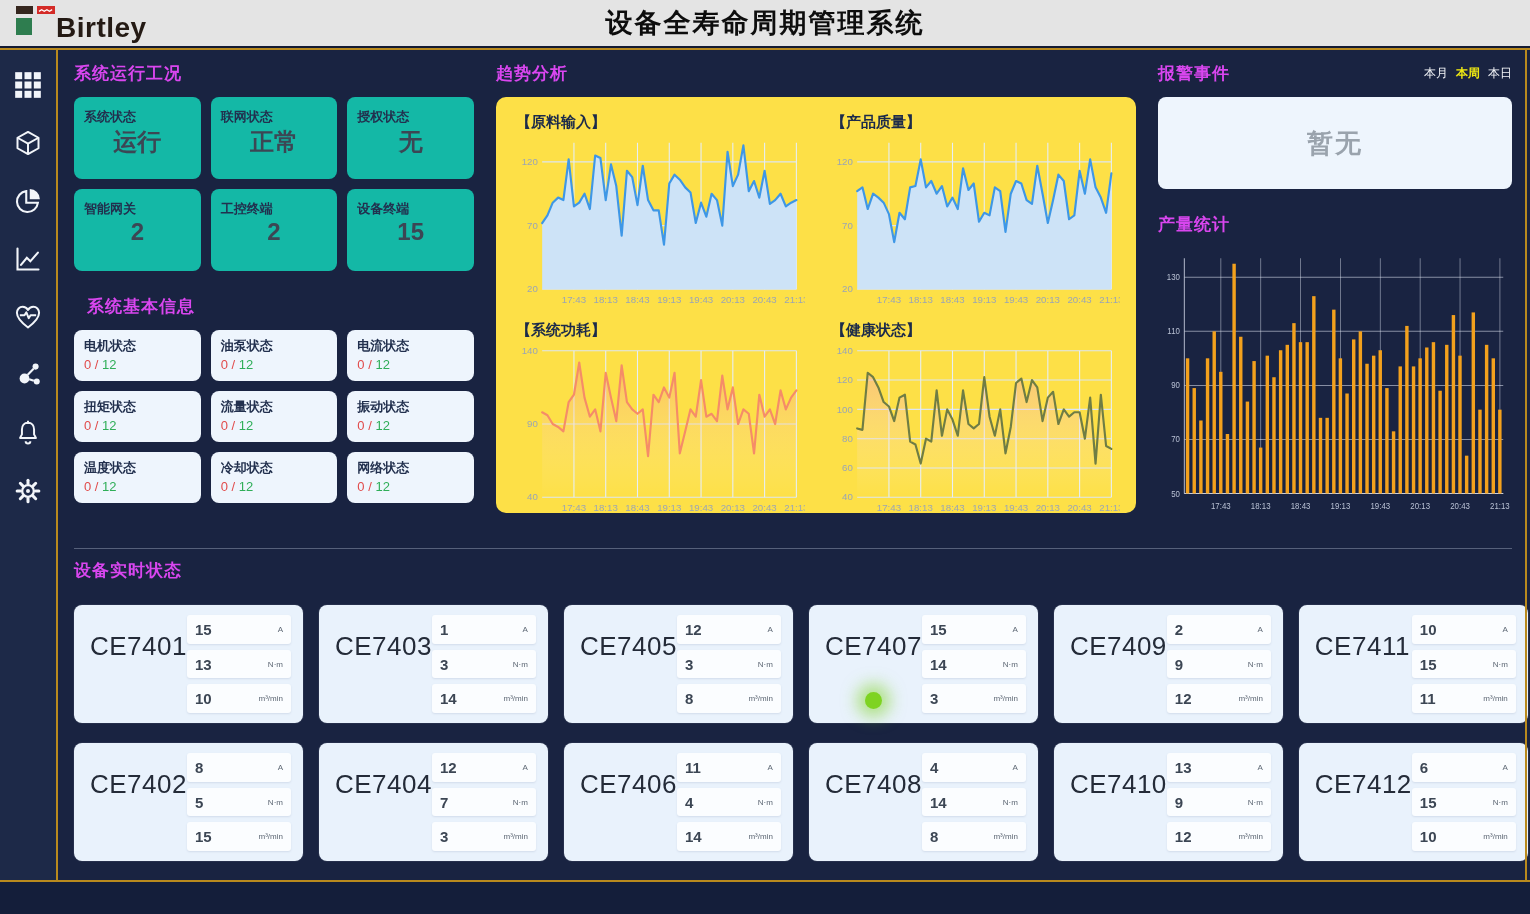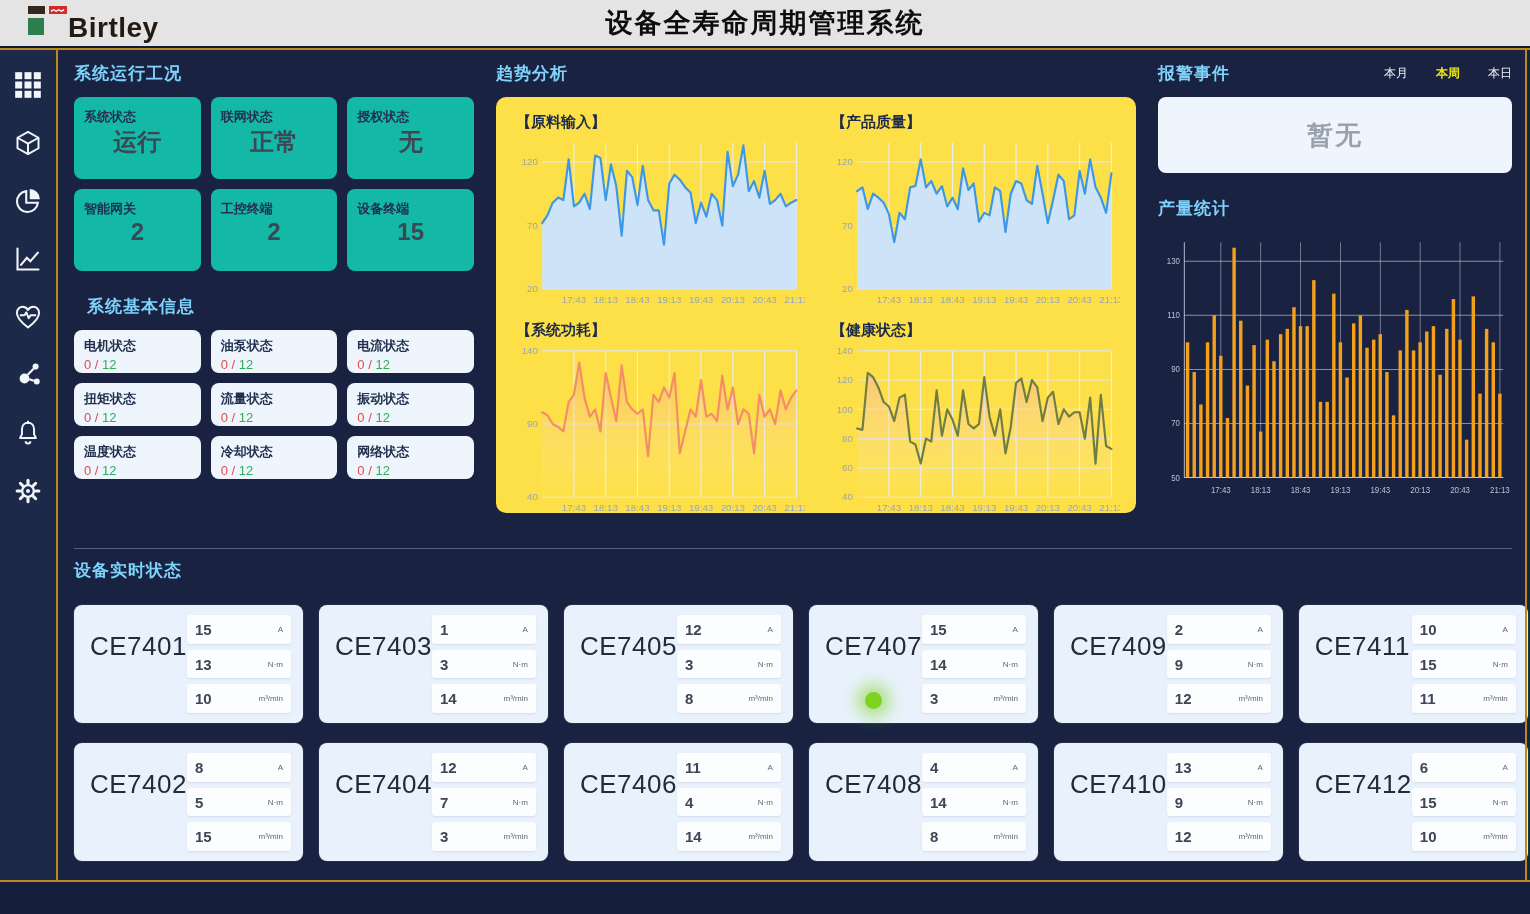--- a/index.html
+++ b/index.html
@@ -1,74 +1,74 @@
 <!DOCTYPE html>
 <html><head>
 <meta charset="utf-8">
 <style>
   * { margin:0; padding:0; box-sizing:border-box; }
   body { font-family:"Liberation Sans", sans-serif; background:#0e1630; }
   .app { width:1530px; height:914px; display:flex; flex-direction:column; background:#192341; overflow:hidden; }
 
   
   .header { height:48px; background:#e4e4e4; position:relative; display:flex; align-items:center; border-bottom:2px solid #121a33; flex:0 0 auto; }
-  .logo { display:flex; align-items:flex-end; margin-left:28px; height:38px; position:relative; }
+  .logo { display:flex; align-items:flex-end; margin-left:16px; height:38px; position:relative; }
   .logo-marks { position:relative; width:40px; height:38px; }
   .mark-dark { position:absolute; left:0; top:2px; width:17px; height:8px; background:#35261e; }
   .mark-red { position:absolute; left:21px; top:2px; width:18px; height:8px; background:#d42b27; display:flex; align-items:center; justify-content:center; }
   .mark-green { position:absolute; left:0; top:14px; width:16px; height:17px; background:#2e7d4f; }
   .logo-text { font-size:28px; font-weight:bold; color:#241a14; letter-spacing:0.5px; line-height:1; margin-left:-22px; padding-left:22px; }
   .page-title { position:absolute; left:0; right:0; text-align:center; font-size:27px; font-weight:bold; color:#0d0d0d; letter-spacing:2px; }
 
   
   .app-body { flex:1 1 auto; display:flex; border-top:2px solid #b98a1e; border-bottom:2px solid #b98a1e; position:relative; min-height:0; }
   .app-body::after { content:''; position:absolute; top:0; bottom:0; right:3px; width:2px; background:#b98a1e; }
   .footer { height:32px; background:#141e3a; flex:0 0 auto; }
 
   
   .sidebar { width:58px; background:#1d2948; border-right:2px solid #b98a1e; display:flex; flex-direction:column; align-items:center; padding:20px 0; gap:0; }
   .side-icon { width:30px; height:30px; margin-bottom:28px; cursor:pointer; display:flex; align-items:center; justify-content:center; }
   .side-icon svg { width:28px; height:28px; }
 
   
   .main { flex:1; padding:12px 18px 0 16px; display:flex; flex-direction:column; min-width:0; }
-  .sec-title { font-size:17px; font-weight:bold; color:#7dd3fc; letter-spacing:1px; }
+  .sec-title { font-size:17px; font-weight:bold; color:#d946ef; letter-spacing:1px; }
 
   .top-row { display:flex; gap:22px; height:474px; flex:0 0 auto; }
   .col-left { width:400px; flex:0 0 auto; }
   .col-mid { width:640px; flex:0 0 auto; }
   .col-right { flex:1; min-width:0; }
 
   
   .run-grid { display:grid; grid-template-columns:repeat(3,1fr); gap:10px; margin:12px 0 0; }
   .run-card { background:#14b8a6; border-radius:8px; height:82px; padding:11px 10px 8px; }
   .run-label { font-size:13px; font-weight:bold; color:#22304e; }
   .run-value { font-size:24px; font-weight:600; color:#3c4654; text-align:center; margin-top:0; }
 
   .info-title { margin-top:24px;margin-left:13px; }
   .info-grid { display:grid; grid-template-columns:repeat(3,1fr); gap:10px; margin-top:12px; }
-  .info-card { background:#eef5fd; border-radius:8px; height:43px; padding:7px 10px 5px; }
+  .info-card { background:#eef5fd; border-radius:8px; height:51px; padding:7px 10px 5px; }
   .info-label { font-size:13px; font-weight:bold; color:#22304e; }
   .info-val { font-size:13px; font-weight:normal; margin-top:2px; }
   .val-red { color:#e14b4b; }
   .val-green { color:#2fae58; }
 
   
   .trend-panel { background:#fde047; border-radius:10px; margin-top:12px; height:416px; padding:4px 16px 8px; display:grid; grid-template-columns:1fr 1fr; grid-template-rows:1fr 1fr; column-gap:22px; }
   .chart-cell { display:flex; flex-direction:column; }
   .chart-title { font-size:15px; font-weight:bold; color:#1c2b4a; margin:12px 0 0 4px; }
   .chart-box { flex:1; }
   .chart-box svg { width:100%; height:100%; display:block; }
 
   
   .alarm-head { display:flex; justify-content:space-between; align-items:center; }
-  .tabs { display:flex; gap:28px; }
+  .tabs { display:flex; gap:8px; }
   .tab { font-size:12px; color:#f2f4f8; cursor:pointer; }
   .tab.active { color:#efe912; font-weight:bold; }
-  .alarm-card { margin-top:12px; height:76px; background:#eef5fd; border-radius:8px; display:flex; align-items:center; justify-content:center; }
+  .alarm-card { margin-top:12px; height:92px; background:#eef5fd; border-radius:8px; display:flex; align-items:center; justify-content:center; }
   .alarm-empty { font-size:26px; font-weight:bold; color:#9aa3ad; letter-spacing:2px; }
   .prod-title { margin-top:24px; }
   .prod-chart { margin-top:8px; height:272px; }
   .prod-chart svg { width:100%; height:100%; display:block; }
 
   
   .devices { margin-top:12px; border-top:1px solid rgba(200,212,228,0.35); padding-top:10px; flex:1; }
   .dev-grid { display:grid; grid-template-columns:repeat(6,1fr); gap:20px 16px; margin-top:23px; }
   .dev-card { background:#e9f2fc; border-radius:8px; height:118px; padding:10px 12px 10px 16px; display:flex; position:relative; box-shadow:0 0 0 1px rgba(255,255,255,0.06); }
   .dev-name { flex:1; font-size:26px; color:#242b38; margin-top:16px; letter-spacing:0.5px; }

